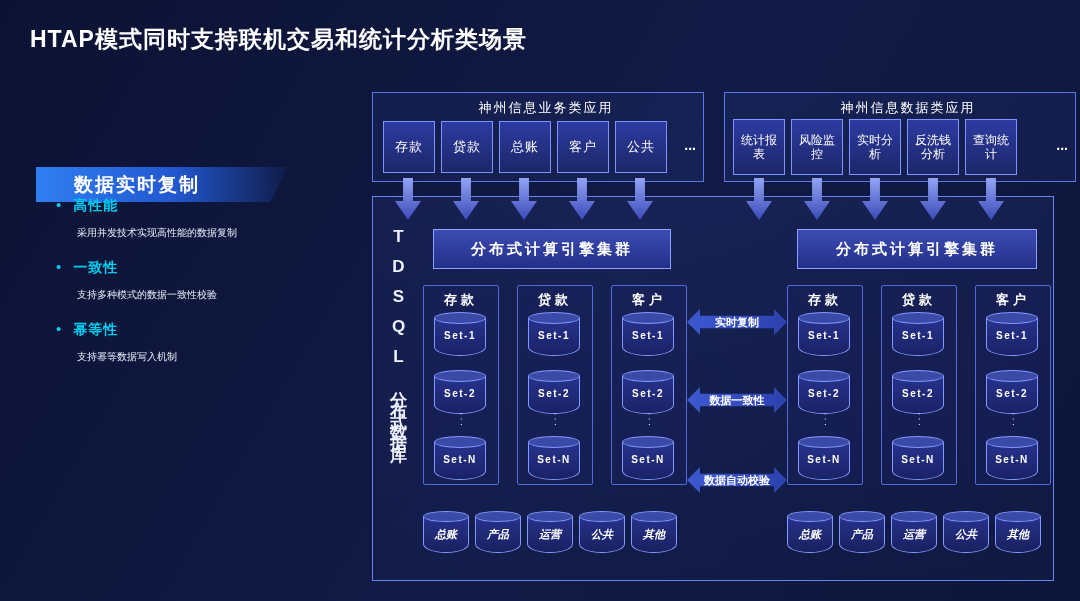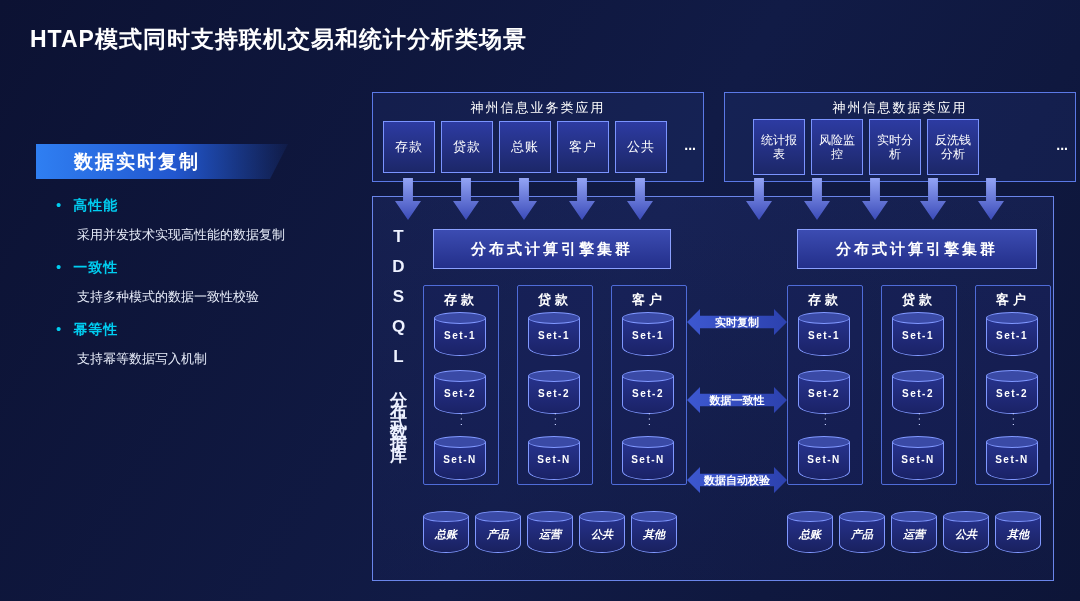--- a/index.html
+++ b/index.html
@@ -4,42 +4,42 @@
 <style>
   * { margin:0; padding:0; box-sizing:border-box; }
   body { background:#000; font-family:"Liberation Sans","DejaVu Sans",sans-serif; }
   .slide { position:relative; width:1080px; height:601px; overflow:hidden;
            background:linear-gradient(120deg,#0c1233 0%,#111b46 55%,#0d1538 100%); }
 
   .title { position:absolute; left:30px; top:24px; font-size:23px; font-weight:bold;
            color:#ffffff; letter-spacing:1px; }
 
   
-  .banner { position:absolute; left:36px; top:144px; width:252px; height:35px; }
+  .banner { position:absolute; left:36px; top:167px; width:252px; height:35px; }
   .banner-bg { position:absolute; inset:0;
     background:linear-gradient(90deg,#2f7ff2 0%,#2257cf 55%,rgba(34,87,207,0.08) 100%);
     clip-path:polygon(0 0,100% 0,calc(100% - 18px) 100%,0 100%); }
   .banner-text { position:absolute; left:38px; top:0; line-height:35px; font-size:19px;
     font-weight:bold; color:#fff; letter-spacing:2px; }
   .feature { position:absolute; left:56px; width:310px; }
   .f-row { display:flex; gap:12px; align-items:baseline; }
   .bullet { color:#00cdf0; font-size:15px; }
   .f-title { color:#00cdf0; font-size:14px; font-weight:bold; letter-spacing:1px; }
-  .f-desc { margin:11px 0 0 21px; color:#e8edfa; font-size:13px; }
+  .f-desc { margin:11px 0 0 21px; color:#e8edfa; font-size:10px; }
 
   
   .appbox { position:absolute; height:90px; border:1px solid #5b79e6;
     background:rgba(45,65,150,0.18); }
-  .appbox-title { position:absolute; top:6px; left:0; width:100%; text-align:center;
+  .appbox-title { position:absolute; top:6px; left:8px; width:100%; text-align:center;
     font-size:13px; color:#fff; letter-spacing:2px; }
   .appitem { position:absolute; width:52px; display:flex; align-items:center;
     justify-content:center; text-align:center; color:#fff;
     background:linear-gradient(180deg,#2d3ba2,#1c2768); border:1px solid #7b94ff; }
   .appitem.one { top:28px; height:52px; font-size:13px; letter-spacing:1px; }
-  .appitem.two { top:26px; height:56px; font-size:12px; line-height:1.2; padding:2px;margin-left:20px; }
+  .appitem.two { top:26px; height:56px; font-size:12px; line-height:1.2; padding:2px; }
   .more { position:absolute; right:7px; top:44px; color:#fff; font-size:14px; font-weight:bold; }
 
   .vdown { position:absolute; top:178px; width:26px; height:42px; z-index:6;
     background:linear-gradient(180deg,#93a4f5,#3a4ab8);
     clip-path:polygon(31% 0,69% 0,69% 55%,100% 55%,50% 100%,0 55%,31% 55%); }
 
   
   .main { position:absolute; left:372px; top:196px; width:682px; height:385px;
     border:1px solid #6a85ea;
     background:linear-gradient(180deg,rgba(45,60,140,0.22),rgba(25,35,90,0.25)); }
@@ -124,20 +124,21 @@
     <div class="appitem one" style="left:242px">公共</div>
     <div class="more">...</div>
   </div>
 
   <div class="appbox" style="left:724px;top:92px;width:352px">
     <div class="appbox-title">神州信息数据类应用</div>
     <div class="appitem two" style="left:8px">统计报表</div>
     <div class="appitem two" style="left:66px">风险监控</div>
     <div class="appitem two" style="left:182px">反洗钱分析</div>
     <div class="appitem two" style="left:124px">实时分析</div>
+    <div class="appitem two" style="left:240px">查询统计</div>
     <div class="more">...</div>
   </div>
 
   <div class="vdown" style="left:395px"></div>
   <div class="vdown" style="left:453px"></div>
   <div class="vdown" style="left:511px"></div>
   <div class="vdown" style="left:569px"></div>
   <div class="vdown" style="left:627px"></div>
   <div class="vdown" style="left:746px"></div>
   <div class="vdown" style="left:804px"></div>

